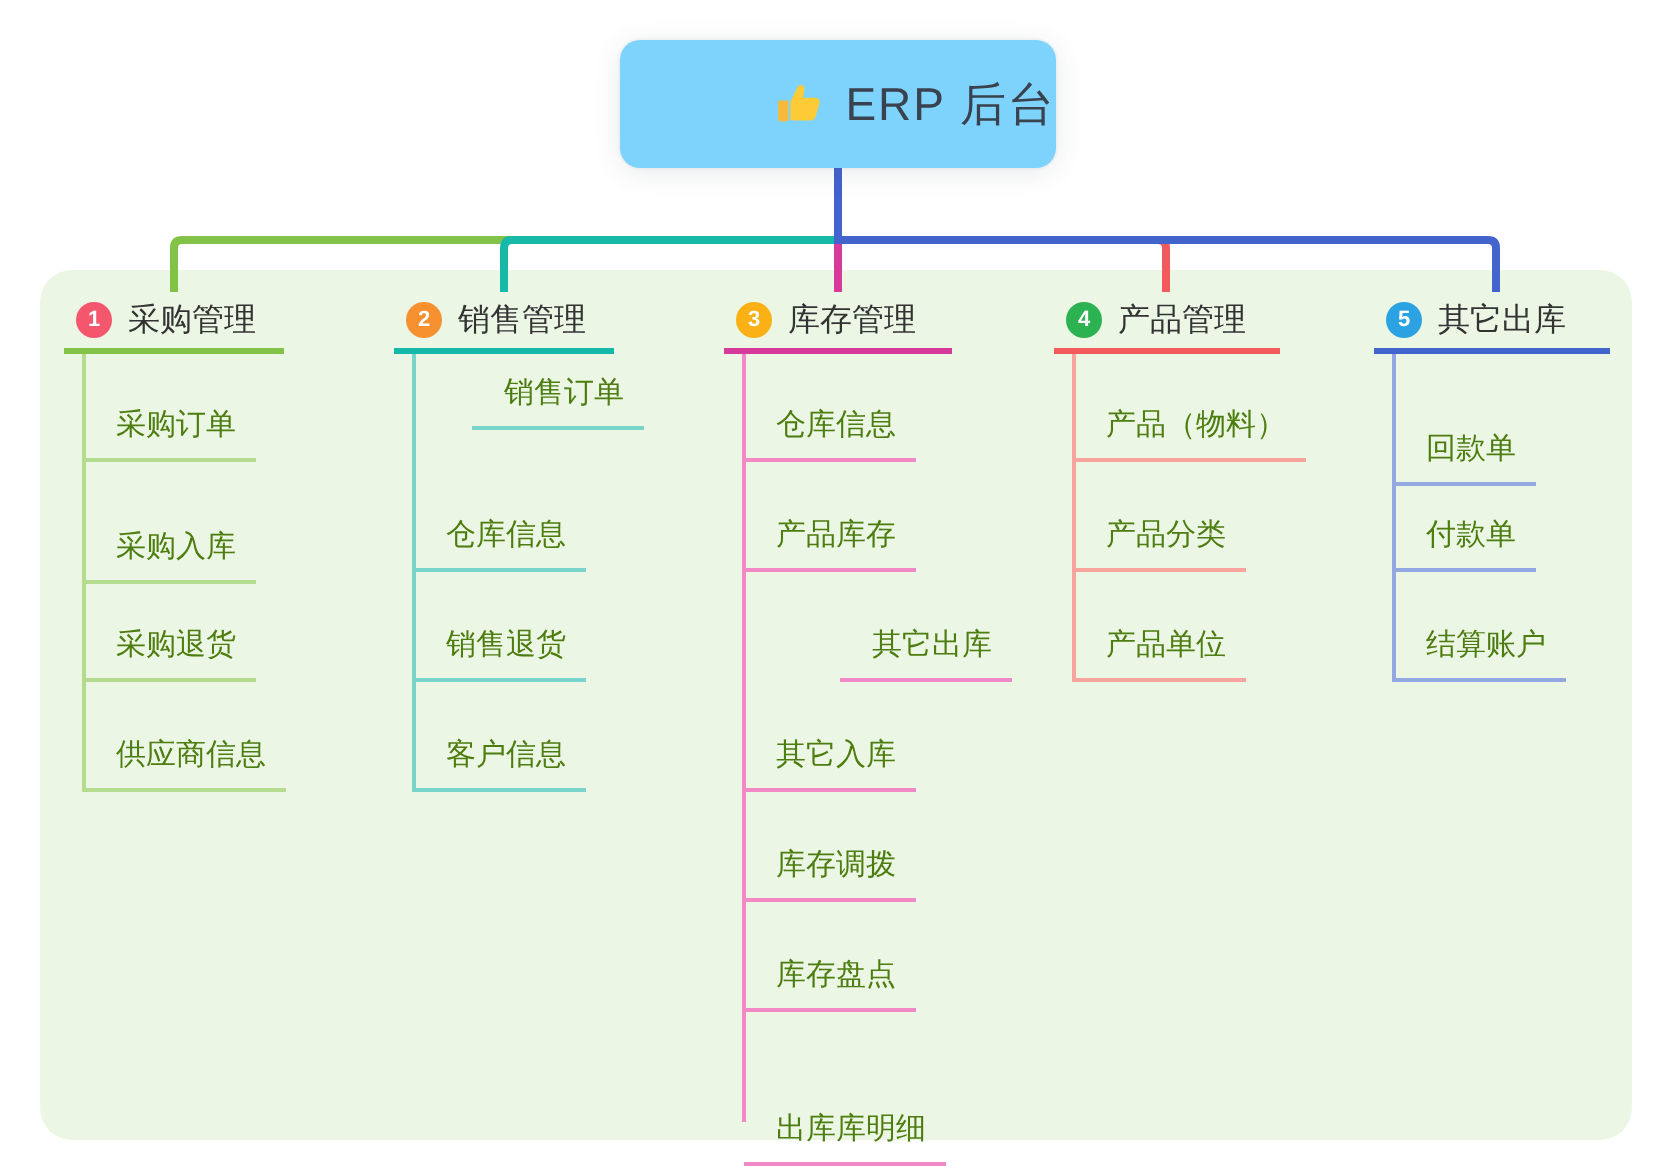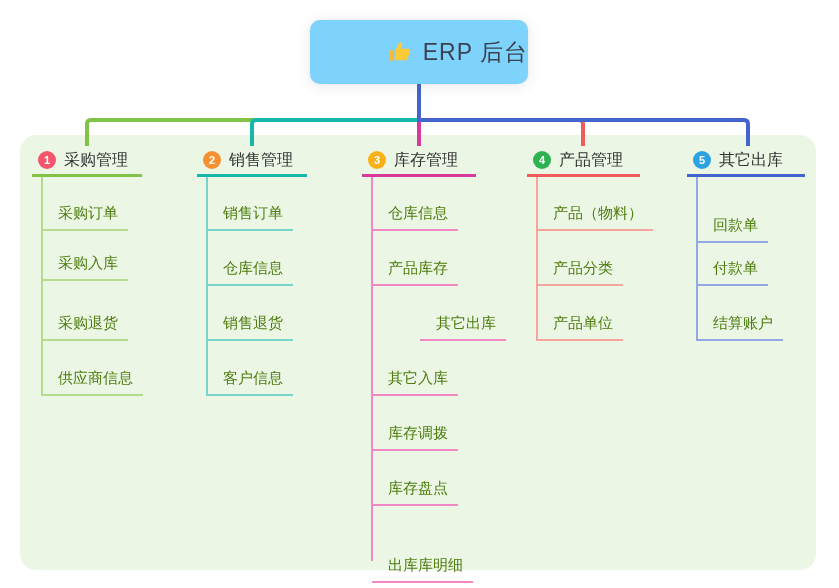--- a/index.html
+++ b/index.html
@@ -64,31 +64,31 @@
   </div>
 
   <div id="branches">
       <div class="branch" style="left: 32px; top: 146px; width: 110px;">
         <div class="bhead" style="border-bottom-color: rgb(130, 194, 70);">
           <span class="badge" style="background: rgb(244, 86, 110);">1</span>
           <span class="blabel">采购管理</span>
         </div>
         <div class="vline" style="left: 9px; top: 31px; height: 219px; background: rgb(180, 219, 142);"></div>
         <div class="child" style="top: 56px; border-bottom-color: rgb(180, 219, 142);">采购订单</div>
-        <div class="child" style="top: 106px; border-bottom-color: rgb(180, 219, 142);">采购入库</div>
+        <div class="child" style="top: 117px; border-bottom-color: rgb(180, 219, 142);">采购入库</div>
         <div class="child" style="top: 166px; border-bottom-color: rgb(180, 219, 142);">采购退货</div>
         <div class="child" style="top: 221px; border-bottom-color: rgb(180, 219, 142);">供应商信息</div>
       </div>
       <div class="branch" style="left: 197px; top: 146px; width: 110px;">
         <div class="bhead" style="border-bottom-color: rgb(22, 184, 170);">
           <span class="badge" style="background: rgb(247, 144, 47);">2</span>
           <span class="blabel">销售管理</span>
         </div>
         <div class="vline" style="left: 9px; top: 31px; height: 219px; background: rgb(121, 213, 203);"></div>
-        <div class="child" style="top: 56px; border-bottom-color: rgb(121, 213, 203);">销售订单</div>
+        <div class="child" style="top: 40px; border-bottom-color: rgb(121, 213, 203); margin-left: 29px;">销售订单</div>
         <div class="child" style="top: 111px; border-bottom-color: rgb(121, 213, 203);">仓库信息</div>
         <div class="child" style="top: 166px; border-bottom-color: rgb(121, 213, 203);">销售退货</div>
         <div class="child" style="top: 221px; border-bottom-color: rgb(121, 213, 203);">客户信息</div>
       </div>
       <div class="branch" style="left: 362px; top: 146px; width: 114px;">
         <div class="bhead" style="border-bottom-color: rgb(214, 58, 155);">
           <span class="badge" style="background: rgb(251, 177, 22);">3</span>
           <span class="blabel">库存管理</span>
         </div>
         <div class="vline" style="left: 9px; top: 31px; height: 384px; background: rgb(240, 137, 198);"></div>

